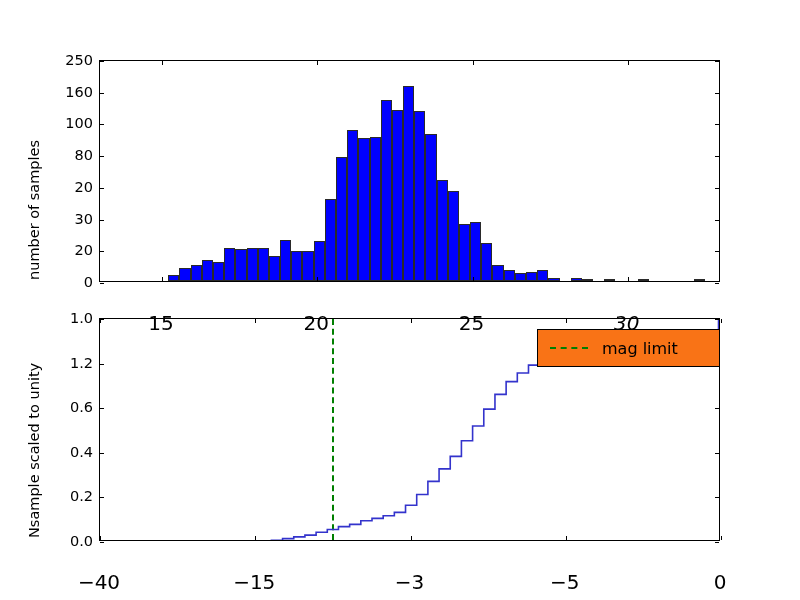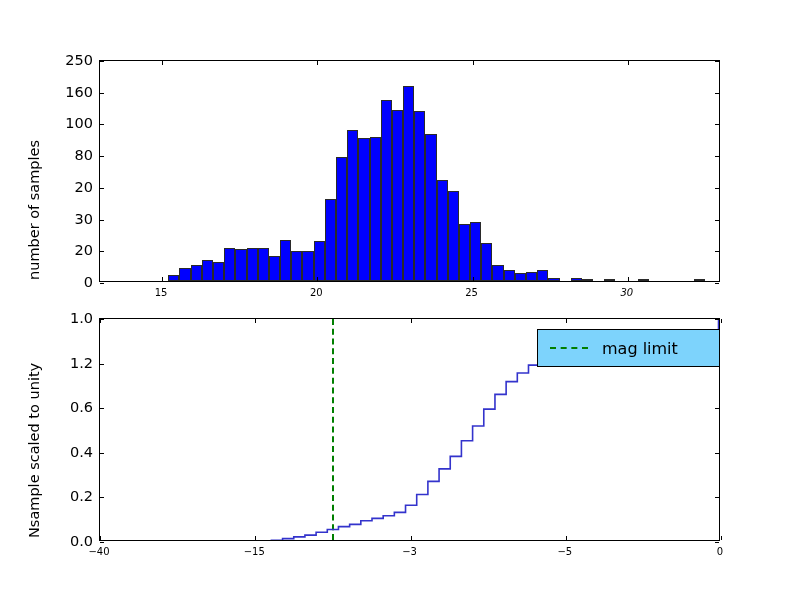--- a/index.html
+++ b/index.html
@@ -65,25 +65,26 @@
     height: 1px;
     width: 4px;
     background: #000000;
   }
   .tick-y.inner-left { left: 0; }
   .tick-y.inner-right { right: 0; }
 
   
   .ticklabel-x {
     position: absolute;
-    font-size: 10px;
+    font-size: 20px;
     color: #000000;
     text-align: center;
     white-space: nowrap;
     transform: translateX(-50%);
+    margin-top: 24px;
   }
   .ticklabel-y {
     position: absolute;
     font-size: 14.5px;
     color: #000000;
     text-align: right;
     white-space: nowrap;
     transform: translateY(-50%);
   }
 
@@ -126,21 +127,21 @@
     bottom: 0;
     width: 0;
     border-left: 2px dashed #007f00;
   }
 
   
   .legend {
     position: absolute;
     box-sizing: border-box;
     border: 1px solid #000000;
-    background: #7dd3fc;
+    background: #f97316;
     display: flex;
     align-items: center;
     padding: 0 12px;
     gap: 14px;
   }
   .legend-line {
     width: 38px;
     height: 0;
     border-top: 2px dashed #007f00;
     flex: 0 0 auto;

